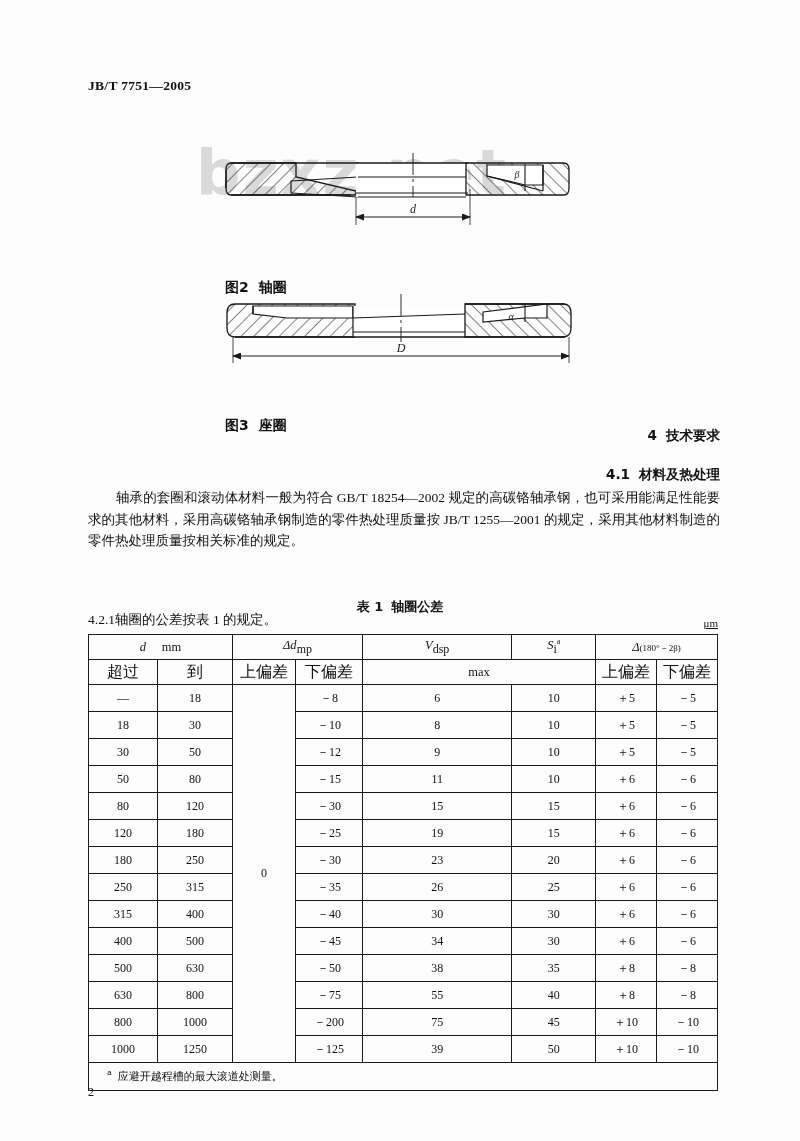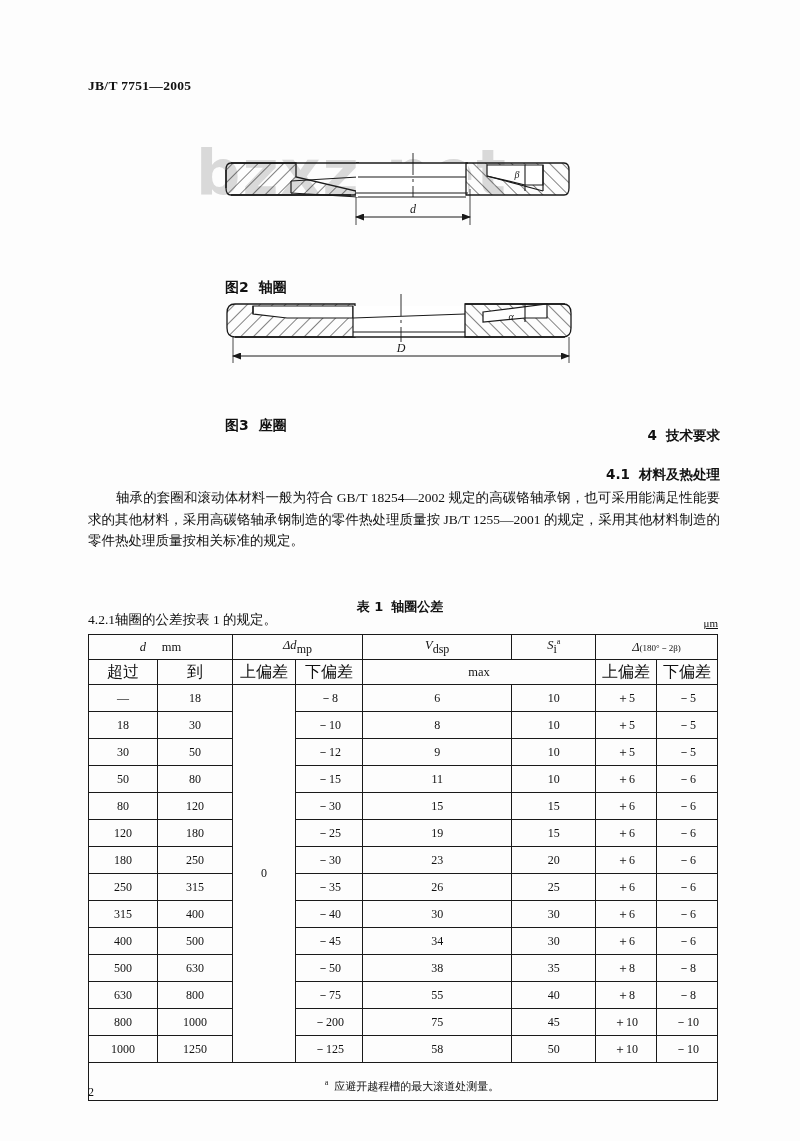--- a/index.html
+++ b/index.html
@@ -138,24 +138,24 @@
     font-family: "Liberation Serif", serif;
     font-size: 12.5px;
   }
   .tbl .sym i { font-style: italic; }
   .tbl .sym sub { font-size: 12px; }
   .tbl .sym sup { font-size: 8px; }
   .tbl .sym .paren { font-size: 9px; }
   .tbl td.num { font-size: 12px; }
   .tbl td.zero { font-size: 12px; }
   .tbl tfoot td {
-    text-align: center;
-    padding: 12px 0 3px 18px;
+    text-align: left;
+    padding: 2px 0 3px 18px;
     height: 22px;
-    font-family: Liberation Serif, serif;
+    font-family: Liberation Mono, monospace;
     font-size: 11px;
   }
   .tbl tfoot sup { font-size: 8px; margin-right: 6px; }
 
   
   .c-over  { width: 68px; }
   .c-to    { width: 74px; }
   .c-up    { width: 62px; }
   .c-low   { width: 66px; }
   .c-aup   { width: 60px; }
@@ -433,21 +433,21 @@
         <td class="num">－200</td>
         <td class="num">75</td>
         <td class="num">45</td>
         <td class="num">＋10</td>
         <td class="num">－10</td>
       </tr>
       <tr>
         <td class="num">1000</td>
         <td class="num">1250</td>
         <td class="num">－125</td>
-        <td class="num">58</td>
+        <td class="num">39</td>
         <td class="num">50</td>
         <td class="num">＋10</td>
         <td class="num">－10</td>
       </tr>
     </tbody>
     <tfoot>
       <tr>
         <td colspan="8">
           <sup>a</sup><span>应避开越程槽的最大滚道处测量。</span>
         </td>

